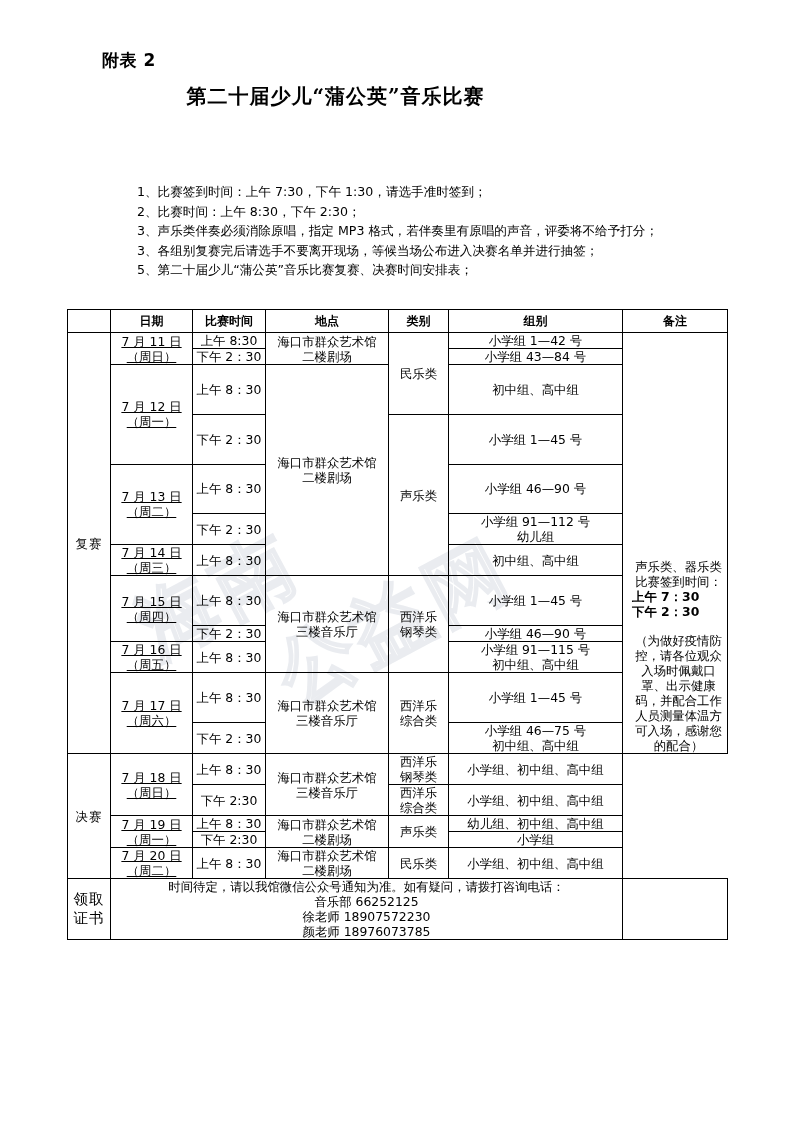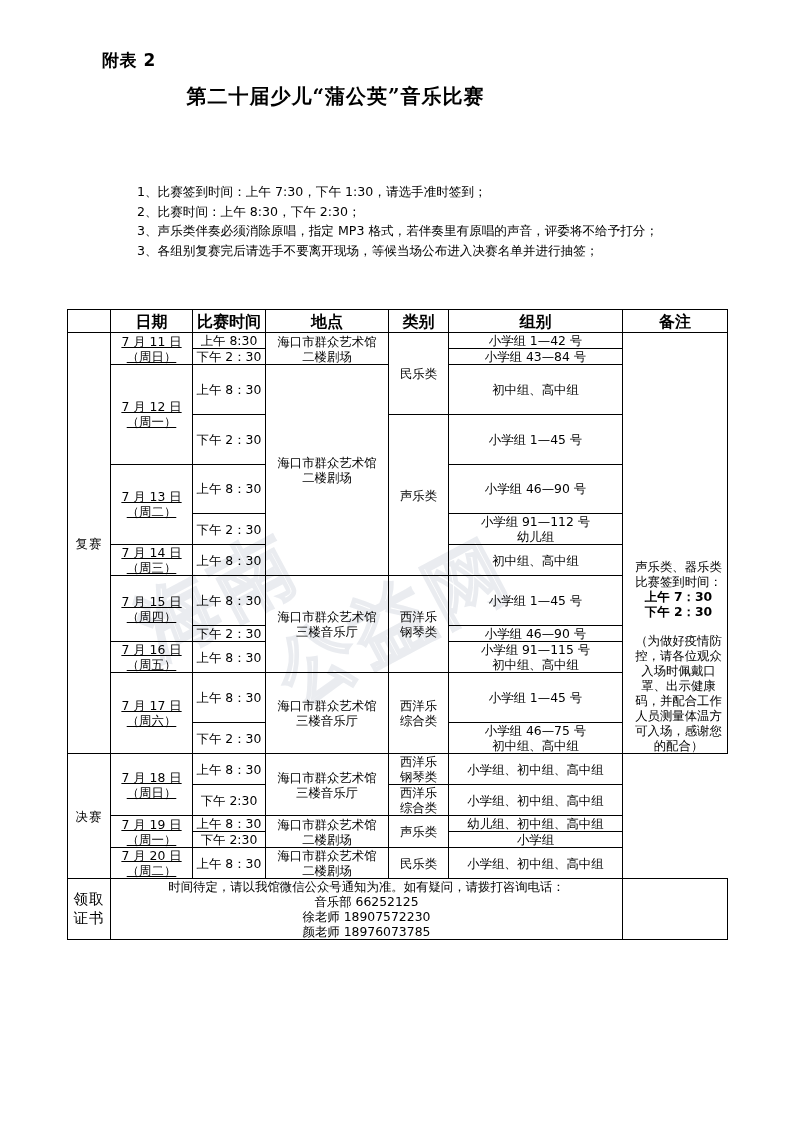--- a/index.html
+++ b/index.html
@@ -92,21 +92,21 @@
     text-align: center;
     vertical-align: middle;
     font-size: 12.4px;
     line-height: 15px;
     font-weight: 400;
     background: transparent;
   }
   .sched th {
     font-weight: 700;
     height: 22px;
-    font-size: 16px;
+    font-size: 12px;
   }
   .c-stage   { width: 43px; }
   .c-date    { width: 82px; }
   .c-time    { width: 73px; }
   .c-venue   { width: 123px; }
   .c-cat     { width: 60px; }
   .c-group   { width: 174px; }
   .c-remark  { width: 105px; }
 
   .stage-cell {
@@ -124,21 +124,21 @@
   .remark-cell {
     vertical-align: top;
     text-align: left;
     padding: 0 3px;
     font-size: 12.2px;
     line-height: 18.6px;
   }
   .remark-inner { padding-top: 226px; margin-left: 7px; }
   .remark-bold {
     font-weight: 700;
-    text-align: center;
+    text-align: left;
     display: block;
   }
   .remark-gap { height: 14px; }
   .cert-cell {
     text-align: center;
     padding: 8px 6px 10px 6px;
     line-height: 20px;
     font-size: 12.6px;
   }
   .cert-line { display: block; }
@@ -158,20 +158,21 @@
   </div>
 
   <div class="attach-label">附表 2</div>
   <div class="doc-title l1">第二十届少儿“蒲公英”音乐比赛</div>
 
   <div class="notes">
     <div class="note-line">1、比赛签到时间：上午 7:30，下午 1:30，请选手准时签到；</div>
     <div class="note-line">2、比赛时间：上午 8:30，下午 2:30；</div>
     <div class="note-line">3、声乐类伴奏必须消除原唱，指定 MP3 格式，若伴奏里有原唱的声音，评委将不给予打分；</div>
     <div class="note-line">3、各组别复赛完后请选手不要离开现场，等候当场公布进入决赛名单并进行抽签；</div>
+    <div class="note-line">5、第二十届少儿“蒲公英”音乐比赛复赛、决赛时间安排表；</div>
   </div>
 
   <table class="sched">
     <colgroup>
       <col class="c-stage">
         <col class="c-date">
         <col class="c-time">
         <col class="c-venue">
       <col class="c-cat">
         <col class="c-group">

